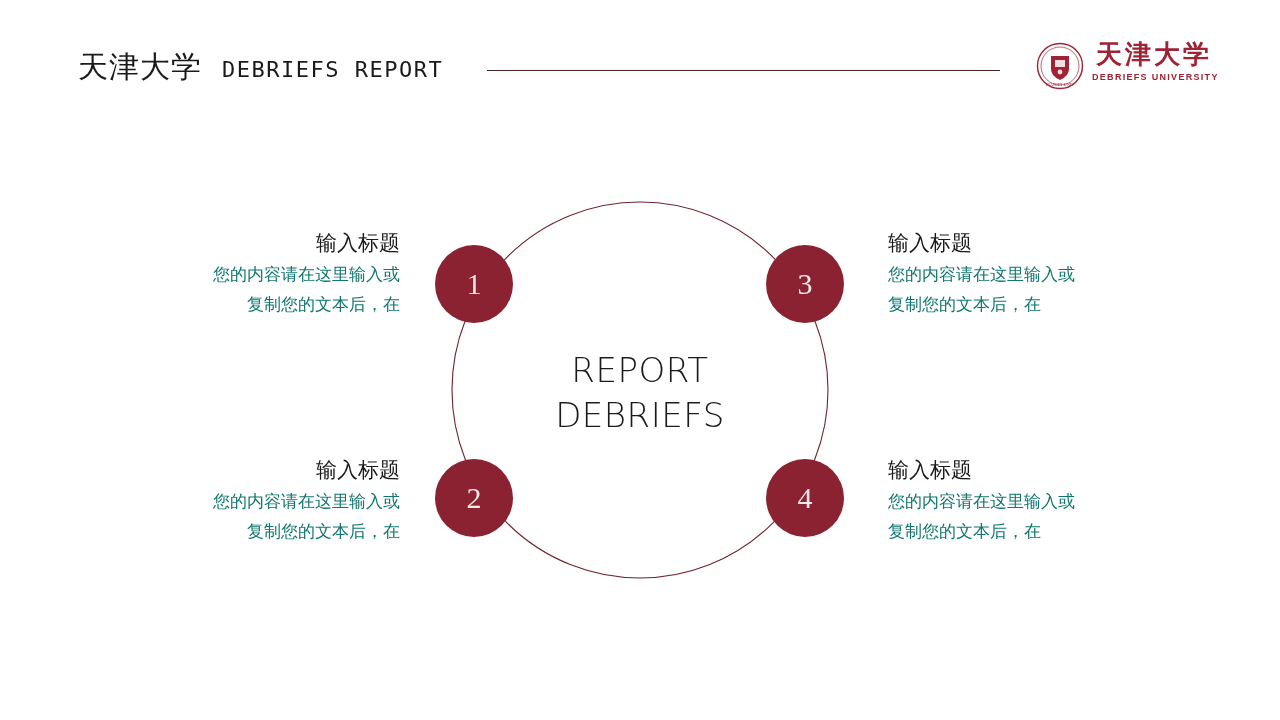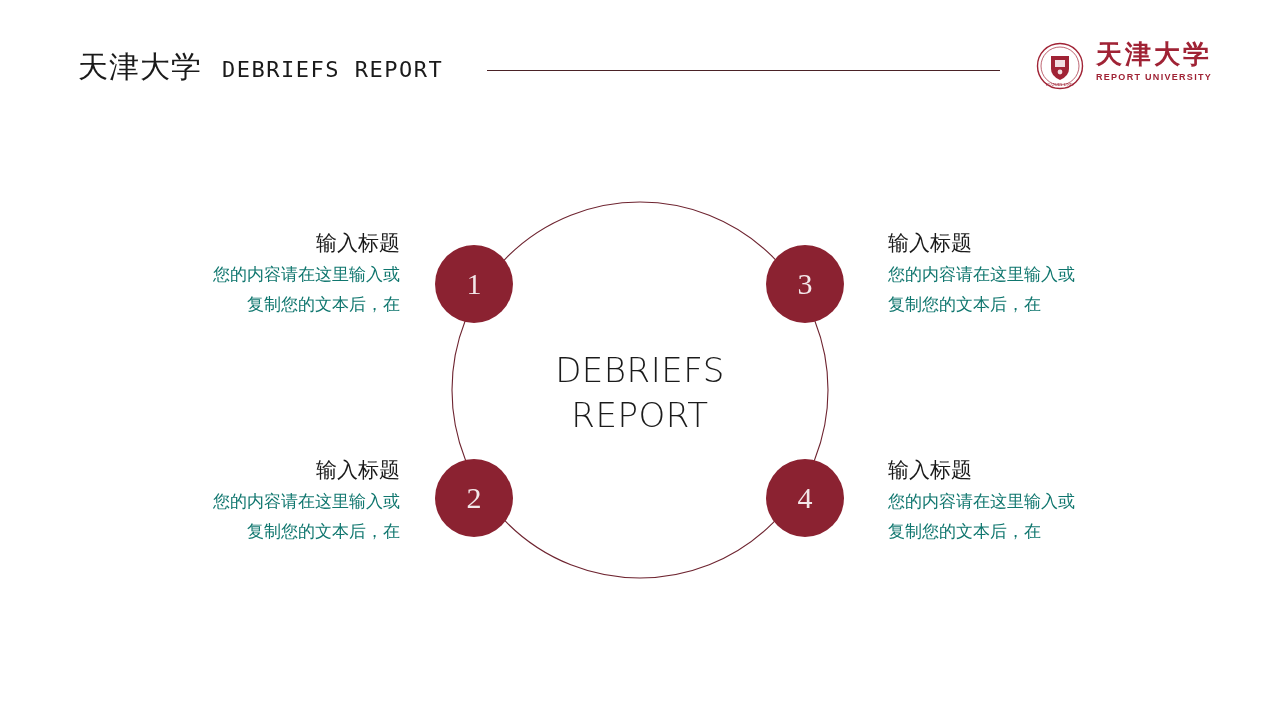--- a/index.html
+++ b/index.html
@@ -182,35 +182,35 @@
         <circle cx="24" cy="24" r="22.5" fill="none" stroke="#a02335" stroke-width="1.4"></circle>
         <circle cx="24" cy="24" r="19" fill="none" stroke="#a02335" stroke-width="0.7"></circle>
         <path d="M15 14 h18 v13 q0 7 -9 11 q-9 -4 -9 -11 z" fill="#a02335"></path>
         <rect x="19" y="18" width="10" height="7" fill="#ffffff" opacity="0.85"></rect>
         <circle cx="24" cy="30" r="2.4" fill="#ffffff" opacity="0.85"></circle>
         <text x="24" y="44" font-size="4.4" fill="#a02335" text-anchor="middle" font-family="Liberation Serif, serif">TIANJIN UNIV</text>
       </svg>
     </span>
     <span id="logo-wordmark">
       <div id="logo-cn">天津大学</div>
-      <div id="logo-en">REPORT  UNIVERSITY</div>
+      <div id="logo-en">DEBRIEFS  UNIVERSITY</div>
     </span>
   </div>
 
 </div>
 
 <div id="diagram">
 
   <svg id="ring-svg" viewBox="0 0 400 410">
     <circle cx="200" cy="205" r="188" fill="none" stroke="#6e2430" stroke-width="1.1"></circle>
   </svg>
 
   <div id="center-label">
+    <div>REPORT</div>
     <div>DEBRIEFS</div>
-    <div>REPORT</div>
   </div>
 
   <div class="node" id="node-1">
     <span>1</span>
   </div>
   <div class="node" id="node-2">
     <span>2</span>
   </div>
   <div class="node" id="node-3">
     <span>3</span>

